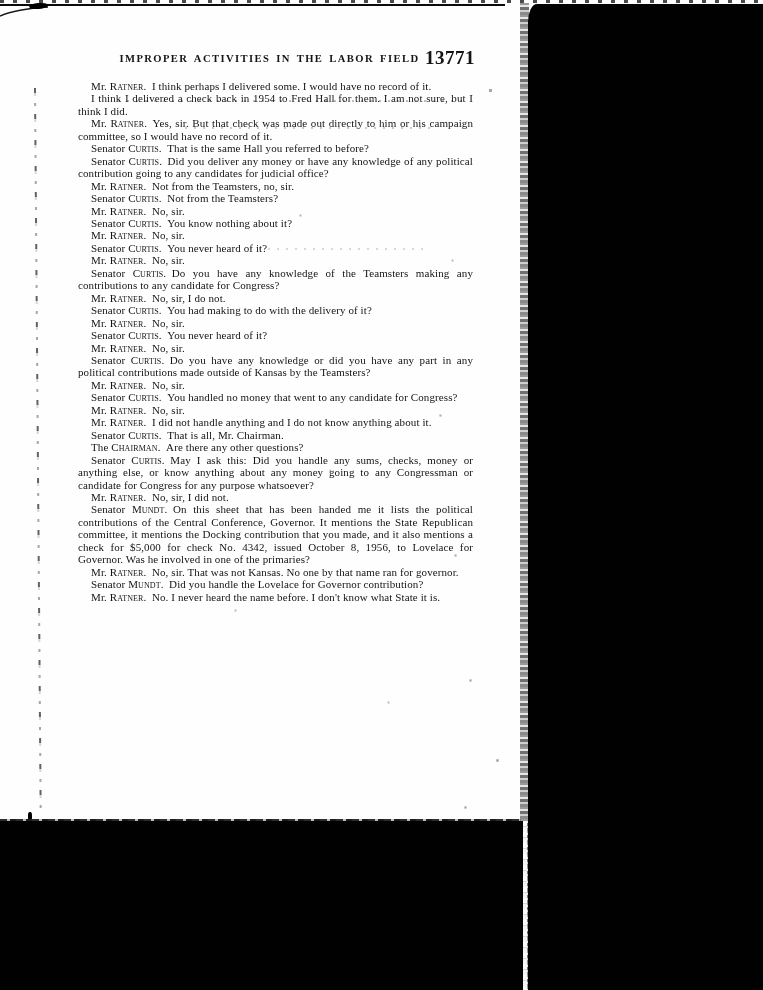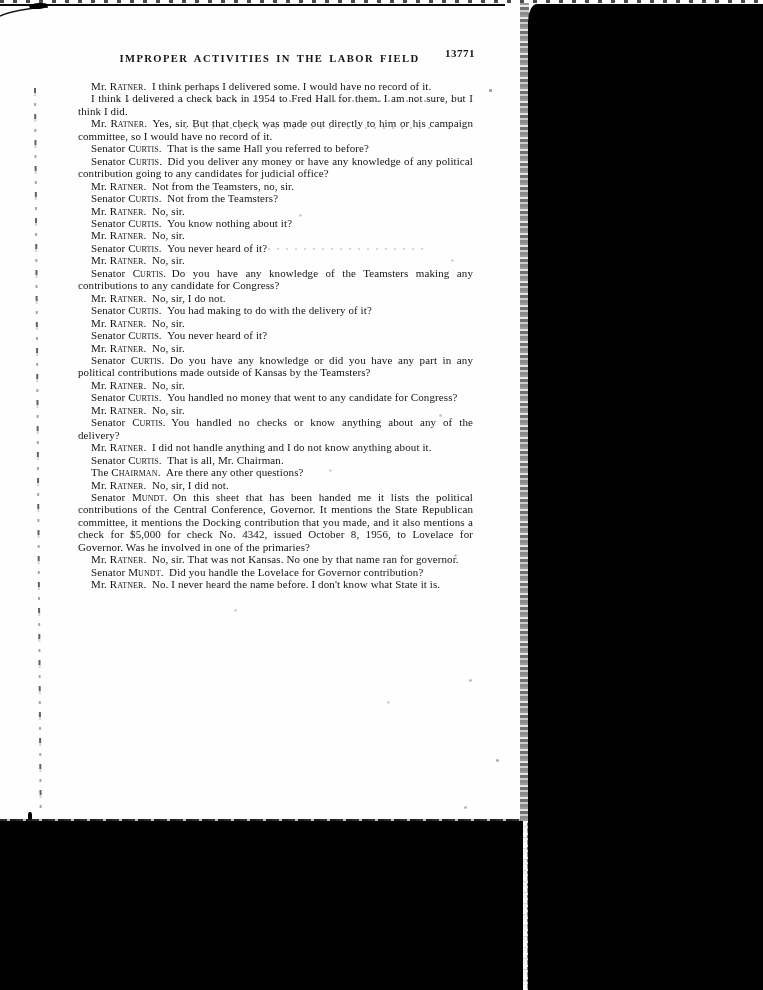--- a/index.html
+++ b/index.html
@@ -95,21 +95,21 @@
     position:relative;height:14px;margin-bottom:16px;
   }
   .running-title{
     position:absolute;left:0;right:0;top:3px;text-align:center;
     font-size:10.6px;font-weight:bold;letter-spacing:1.4px;word-spacing:2px;
     transform:translateX(-6px);
     white-space:nowrap;
   }
   .page-number{
     position:absolute;right:-2px;top:-3px;
-    font-size:11px;font-weight:bold;letter-spacing:.5px;
+    font-size:19px;font-weight:bold;letter-spacing:.5px;
   }
   .transcript{
     font-size:11px;line-height:12.45px;text-align:justify;
     letter-spacing:.1px;
   }
   .para{margin:0;text-indent:13px;}
   .sc{font-variant:small-caps;}
 </style>
 </head>
 <body>
@@ -155,24 +155,24 @@
         <p class="para"><span>Senator </span><span class="sc">Curtis</span>. <span>Do you have any knowledge of the Teamsters making any contributions to any candidate for Congress?</span></p>
         <p class="para"><span>Mr. </span><span class="sc">Ratner</span>. <span>No, sir, I do not.</span></p>
         <p class="para"><span>Senator </span><span class="sc">Curtis</span>. <span>You had making to do with the delivery of it?</span></p>
         <p class="para"><span>Mr. </span><span class="sc">Ratner</span>. <span>No, sir.</span></p>
         <p class="para"><span>Senator </span><span class="sc">Curtis</span>. <span>You never heard of it?</span></p>
         <p class="para"><span>Mr. </span><span class="sc">Ratner</span>. <span>No, sir.</span></p>
         <p class="para"><span>Senator </span><span class="sc">Curtis</span>. <span>Do you have any knowledge or did you have any part in any political contributions made outside of Kansas by the Teamsters?</span></p>
         <p class="para"><span>Mr. </span><span class="sc">Ratner</span>. <span>No, sir.</span></p>
         <p class="para"><span>Senator </span><span class="sc">Curtis</span>. <span>You handled no money that went to any candidate for Congress?</span></p>
         <p class="para"><span>Mr. </span><span class="sc">Ratner</span>. <span>No, sir.</span></p>
-        <p class="para"><span>Senator </span><span class="sc">Curtis</span>. <span>You handled no checks or know anything about any of the delivery?</span></p>
         <p class="para"><span>Mr. </span><span class="sc">Ratner</span>. <span>I did not handle anything and I do not know anything about it.</span></p>
         <p class="para"><span>Senator </span><span class="sc">Curtis</span>. <span>That is all, Mr. Chairman.</span></p>
         <p class="para"><span>The </span><span class="sc">Chairman</span>. <span>Are there any other questions?</span></p>
+        <p class="para"><span>Senator </span><span class="sc">Curtis</span>. <span>May I ask this: Did you handle any sums, checks, money or anything else, or know anything about any money going to any Congressman or candidate for Congress for any purpose whatsoever?</span></p>
         <p class="para"><span>Mr. </span><span class="sc">Ratner</span>. <span>No, sir, I did not.</span></p>
         <p class="para"><span>Senator </span><span class="sc">Mundt</span>. <span>On this sheet that has been handed me it lists the political contributions of the Central Conference, Governor.  It mentions the State Republican committee, it mentions the Docking contribution that you made, and it also mentions a check for $5,000 for check No. 4342, issued October 8, 1956, to Lovelace for Governor. Was he involved in one of the primaries?</span></p>
         <p class="para"><span>Mr. </span><span class="sc">Ratner</span>. <span>No, sir.  That was not Kansas.  No one by that name ran for governor.</span></p>
         <p class="para"><span>Senator </span><span class="sc">Mundt</span>. <span>Did you handle the Lovelace for Governor contribution?</span></p>
         <p class="para"><span>Mr. </span><span class="sc">Ratner</span>. <span>No.  I never heard the name before.  I don't know what State it is.</span></p>
       </div>
   </div>
 
 </div>
 

